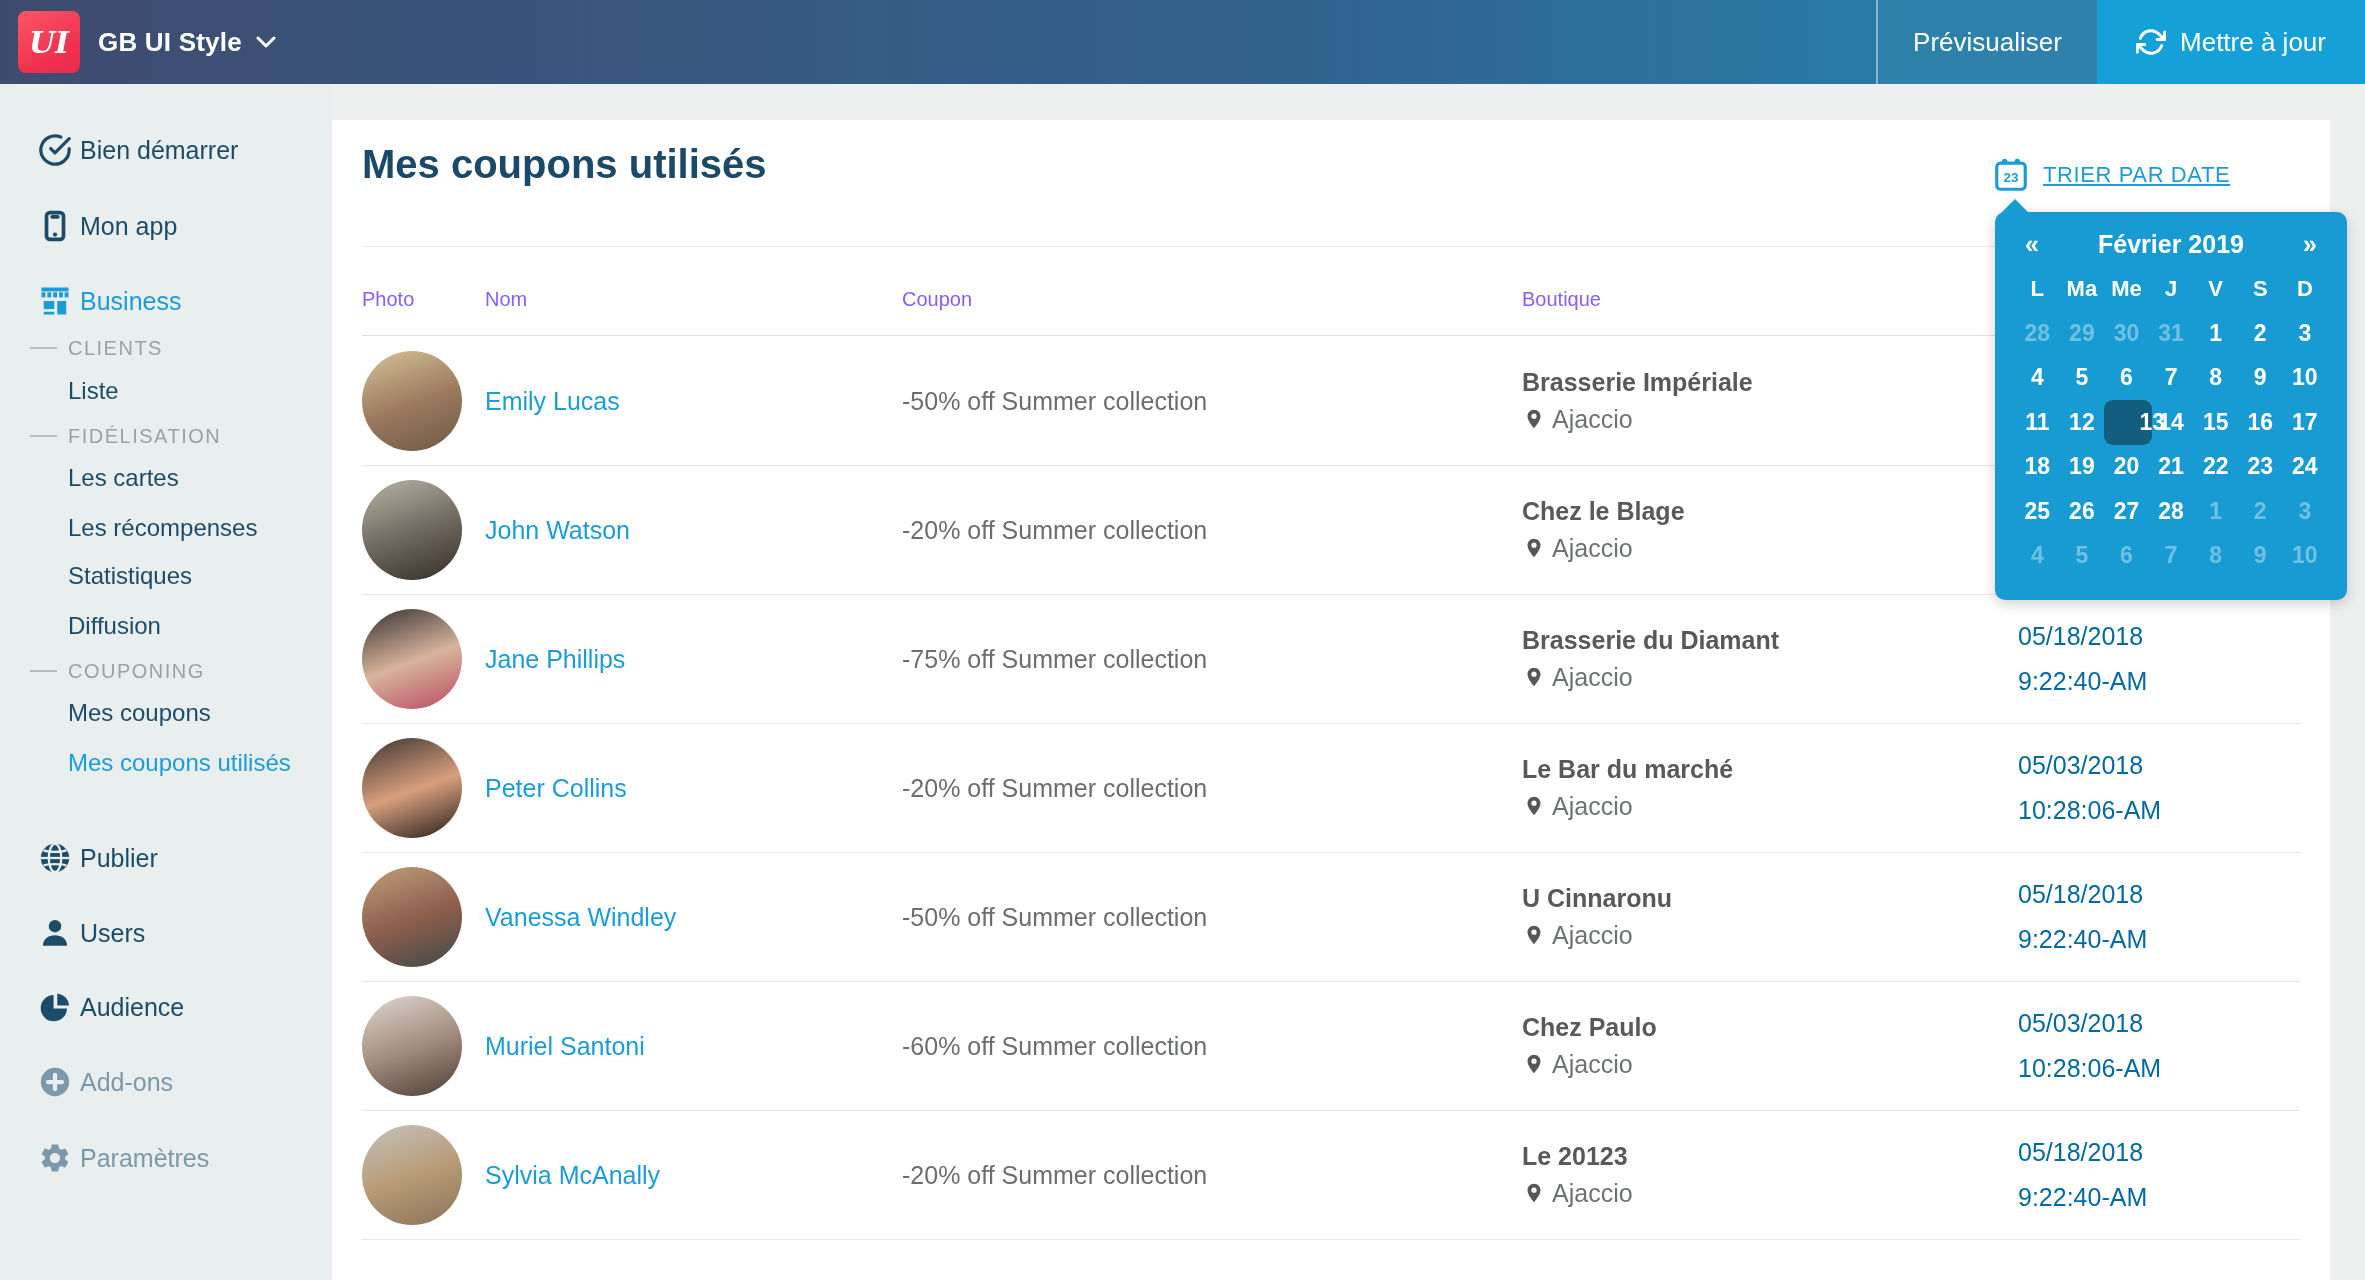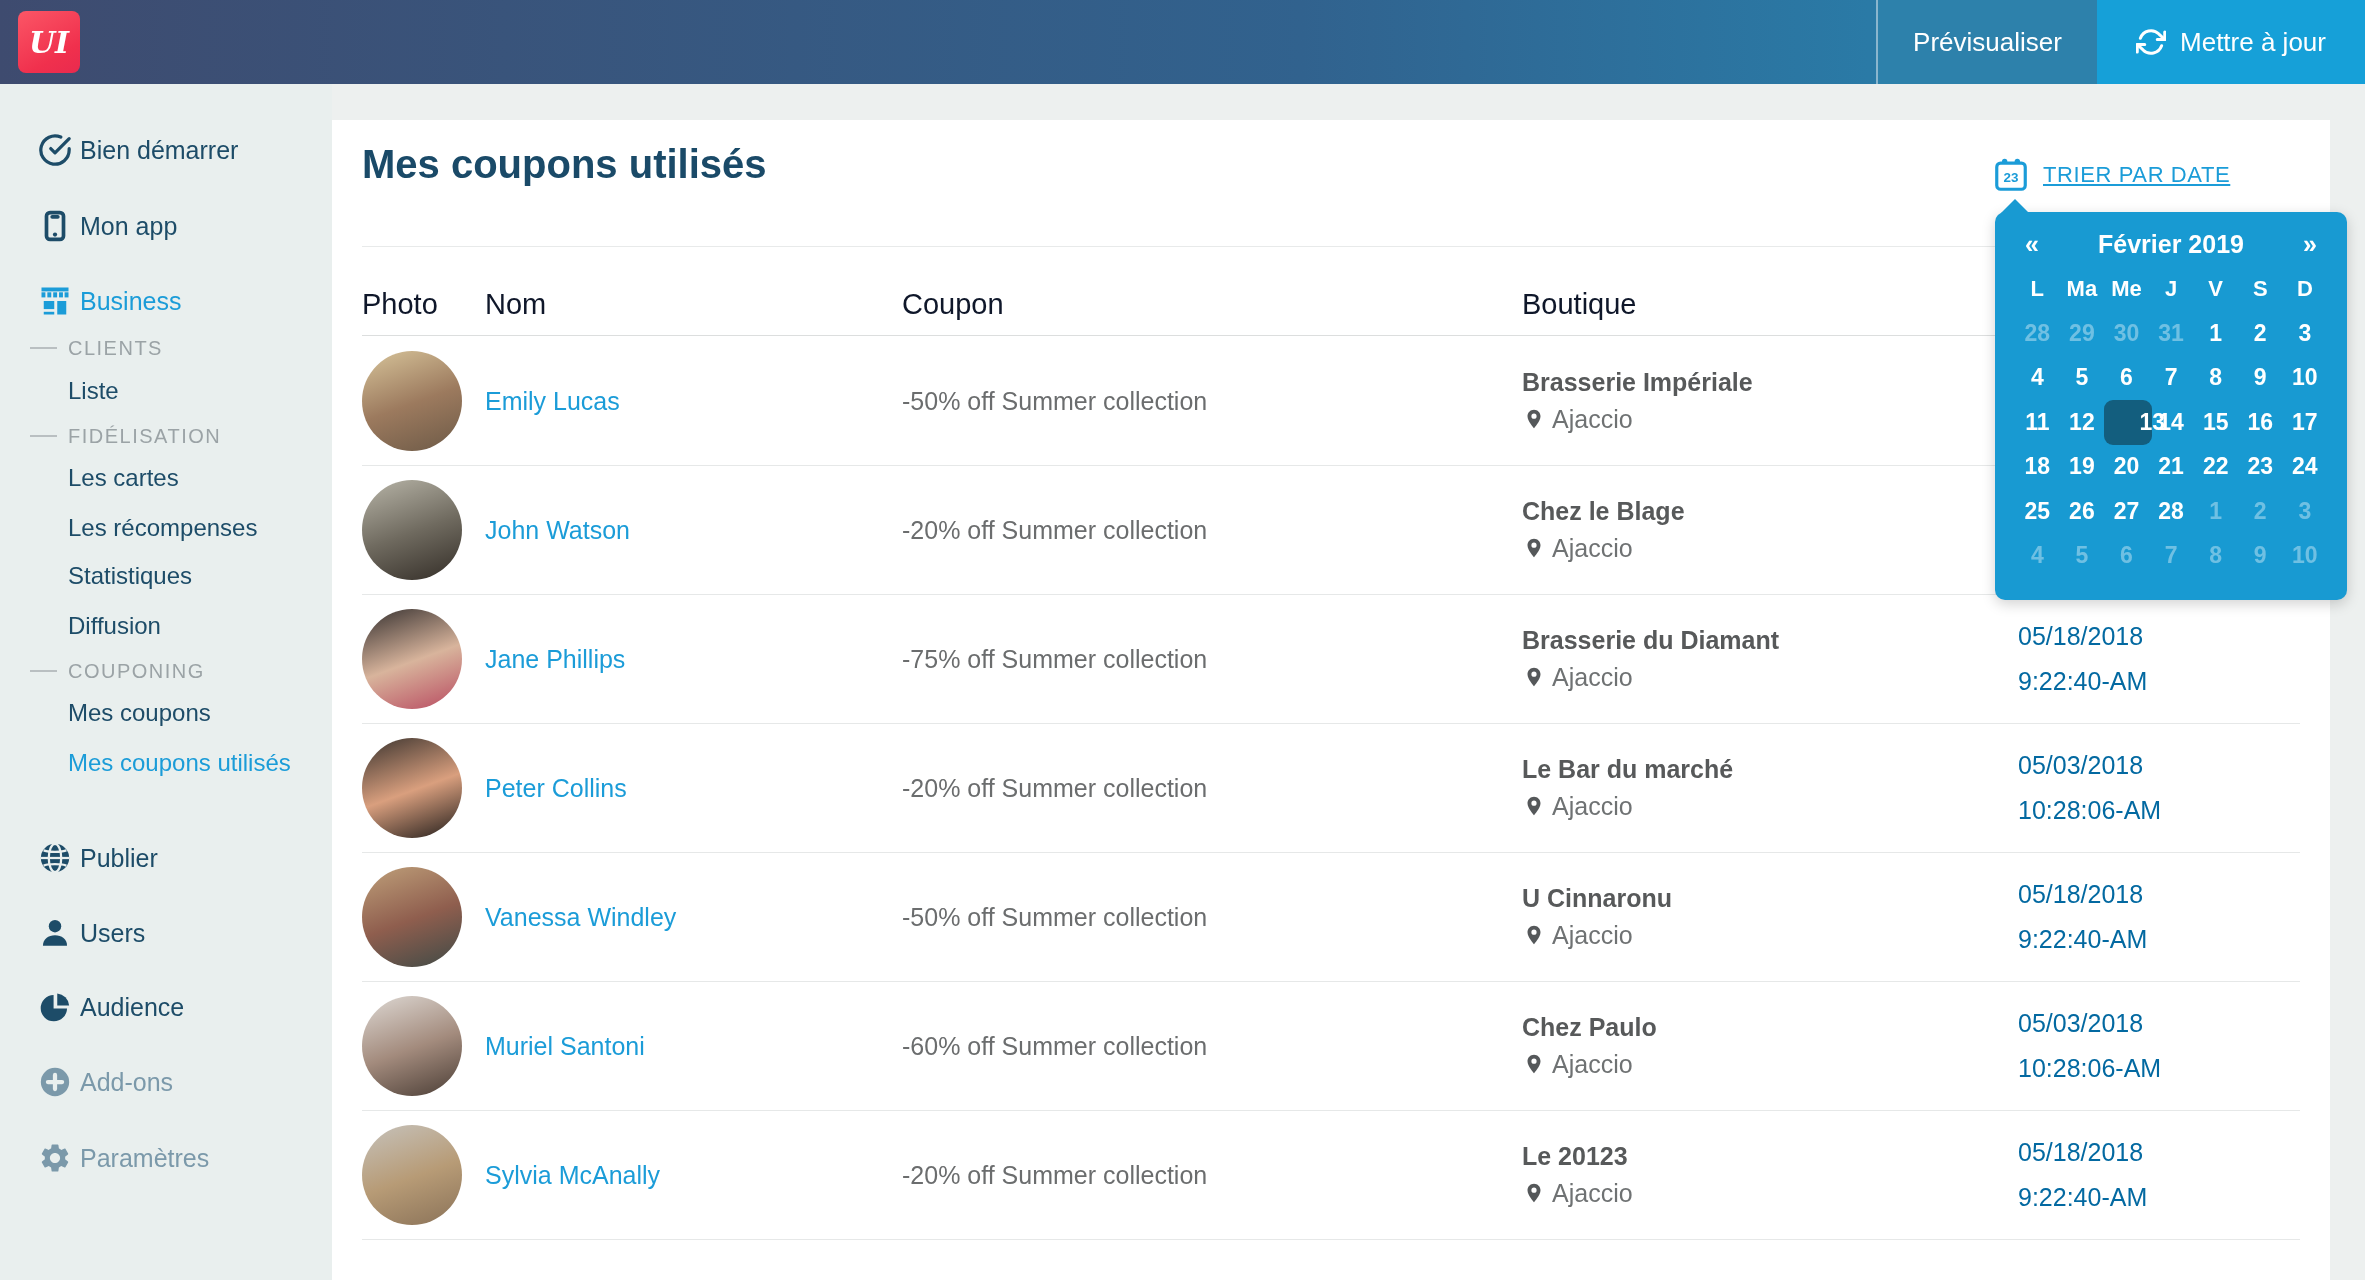--- a/index.html
+++ b/index.html
@@ -39,21 +39,21 @@
   
   .card { position:absolute; left:332px; top:120px; width:1998px; height:1160px; background:#ffffff; z-index:1; }
   .page-title { position:absolute; left:30px; top:22px; font-size:40px; font-weight:700; color:#1a4a68; }
   .title-divider { position:absolute; left:30px; top:126px; width:1938px; height:1px; background:#e8eaea; }
 
   .sort-btn { position:absolute; left:1660px; top:34px; height:42px; display:flex; align-items:center; gap:13px; cursor:pointer; }
   .sort-btn .slabel { font-size:22px; letter-spacing:.6px; color:#1b9cd8; white-space:nowrap;text-decoration:underline; }
 
   
   .thead { position:absolute; left:30px; top:150px; width:1938px; height:66px; border-bottom:1.5px solid #dcdede; }
-  .thead span { position:absolute; top:18px; font-size:29px; color:#0f172a; }
+  .thead span { position:absolute; top:18px; font-size:20px; color:#8b5cf6; }
   .h-photo { left:0; } .h-name { left:123px; } .h-coupon { left:540px; } .h-boutique { left:1160px; }
 
   .tbody { position:absolute; left:30px; top:217px; width:1938px; }
   .trow { position:relative; width:1938px; height:129px; display:flex; align-items:center; border-bottom:1px solid #e6e8e8; }
   .cell-photo { width:123px; }
   .avatar { width:100px; height:100px; border-radius:50%; }
   .cell-name { width:417px; }
   .name-link { font-size:25px; color:#1b9cd8; cursor:pointer; }
   .cell-coupon { width:620px; font-size:25px; color:#6b6d6e; }
   .cell-boutique { width:496px; display:flex; flex-direction:column; gap:8px; }
@@ -79,20 +79,28 @@
   .cday.selected { background:#135e7e;padding-left:48px; }
 
   svg { display:block; }
 </style>
 </head>
 <body>
 
 <div class="topbar">
   <div class="logo">
     <span>UI</span>
+  </div>
+  <div class="app-title">
+    <span>GB UI Style</span>
+    <span>
+      <svg width="20" height="12" viewBox="0 0 20 12">
+          <polyline points="2,2 10,10 18,2" fill="none" stroke="#ffffff" stroke-width="3" stroke-linecap="round" stroke-linejoin="round"></polyline>
+        </svg>
+    </span>
   </div>
   <div class="tb-divider"></div>
   <div class="btn-preview">
     <span>Prévisualiser</span>
   </div>
   <div class="btn-update">
     <span>
       <svg width="30" height="30" viewBox="0 0 24 24" fill="none" stroke="#ffffff" stroke-width="2.4" stroke-linecap="round" stroke-linejoin="round">
         <polyline points="23 4 23 10 17 10"></polyline>
           <polyline points="1 20 1 14 7 14"></polyline>

